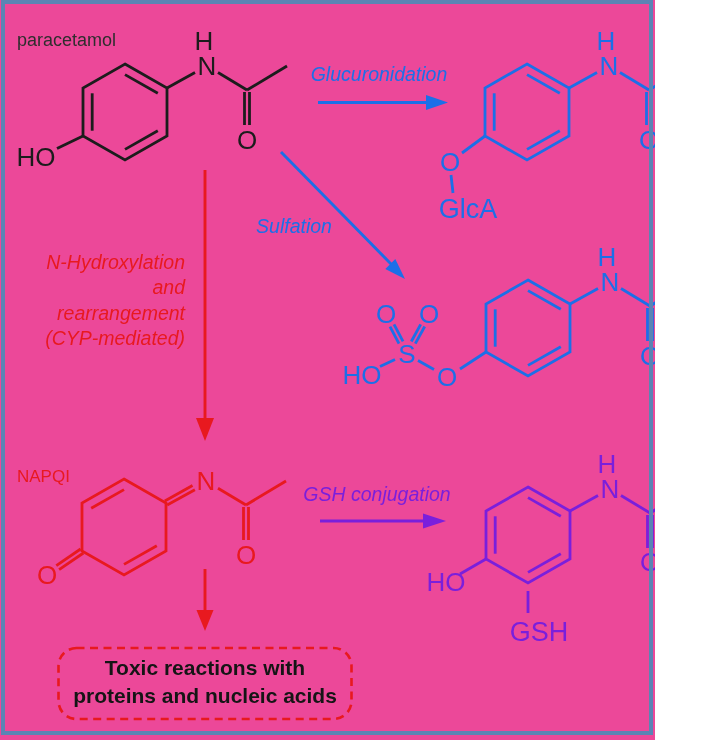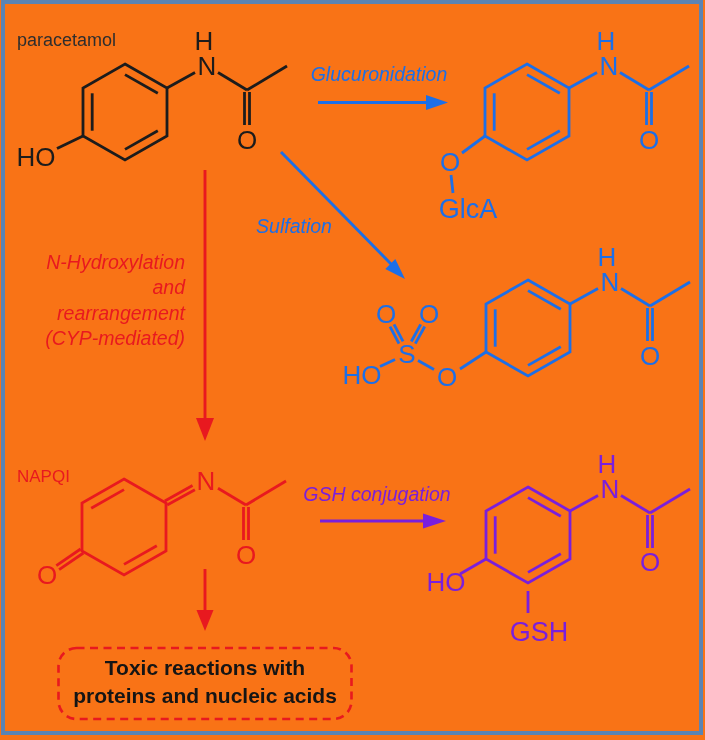--- a/index.html
+++ b/index.html
@@ -1,16 +1,16 @@
 <!DOCTYPE html>
 <html style="--structure-black: #1c1c1c; --pathway-blue: #1c6fe8; --danger-red: #e8191f; --gsh-purple: #7a1fdc; --frame-blue: #5b84b4;"><head>
 <meta charset="utf-8">
 <style>
   html,body{margin:0;padding:0;background:#ffffff;}
-  #stage{position:relative;width:705px;height:740px;background:#f97316;overflow:hidden;
+  #stage{position:relative;width:655px;height:740px;background:#ec4899;overflow:hidden;
          font-family:"Liberation Sans","DejaVu Sans",sans-serif;}
   #frame{position:absolute;left:1px;top:0px;right:2px;bottom:5px;
          border:4px solid var(--frame-blue,#5b84b4);pointer-events:none;}
   svg{position:absolute;left:0;top:0;}
   svg text{font-family:"Liberation Sans","DejaVu Sans",sans-serif;}
   .bond{fill:none;stroke-width:2.8;stroke-linecap:butt;stroke-linejoin:miter;}
   .arrowline{fill:none;stroke-width:2.9;stroke-linecap:butt;}
   .s-black{stroke:var(--structure-black,#1c1c1c);}
   .s-blue{stroke:var(--pathway-blue,#1c6fe8);}
   .s-red{stroke:var(--danger-red,#e8191f);}

